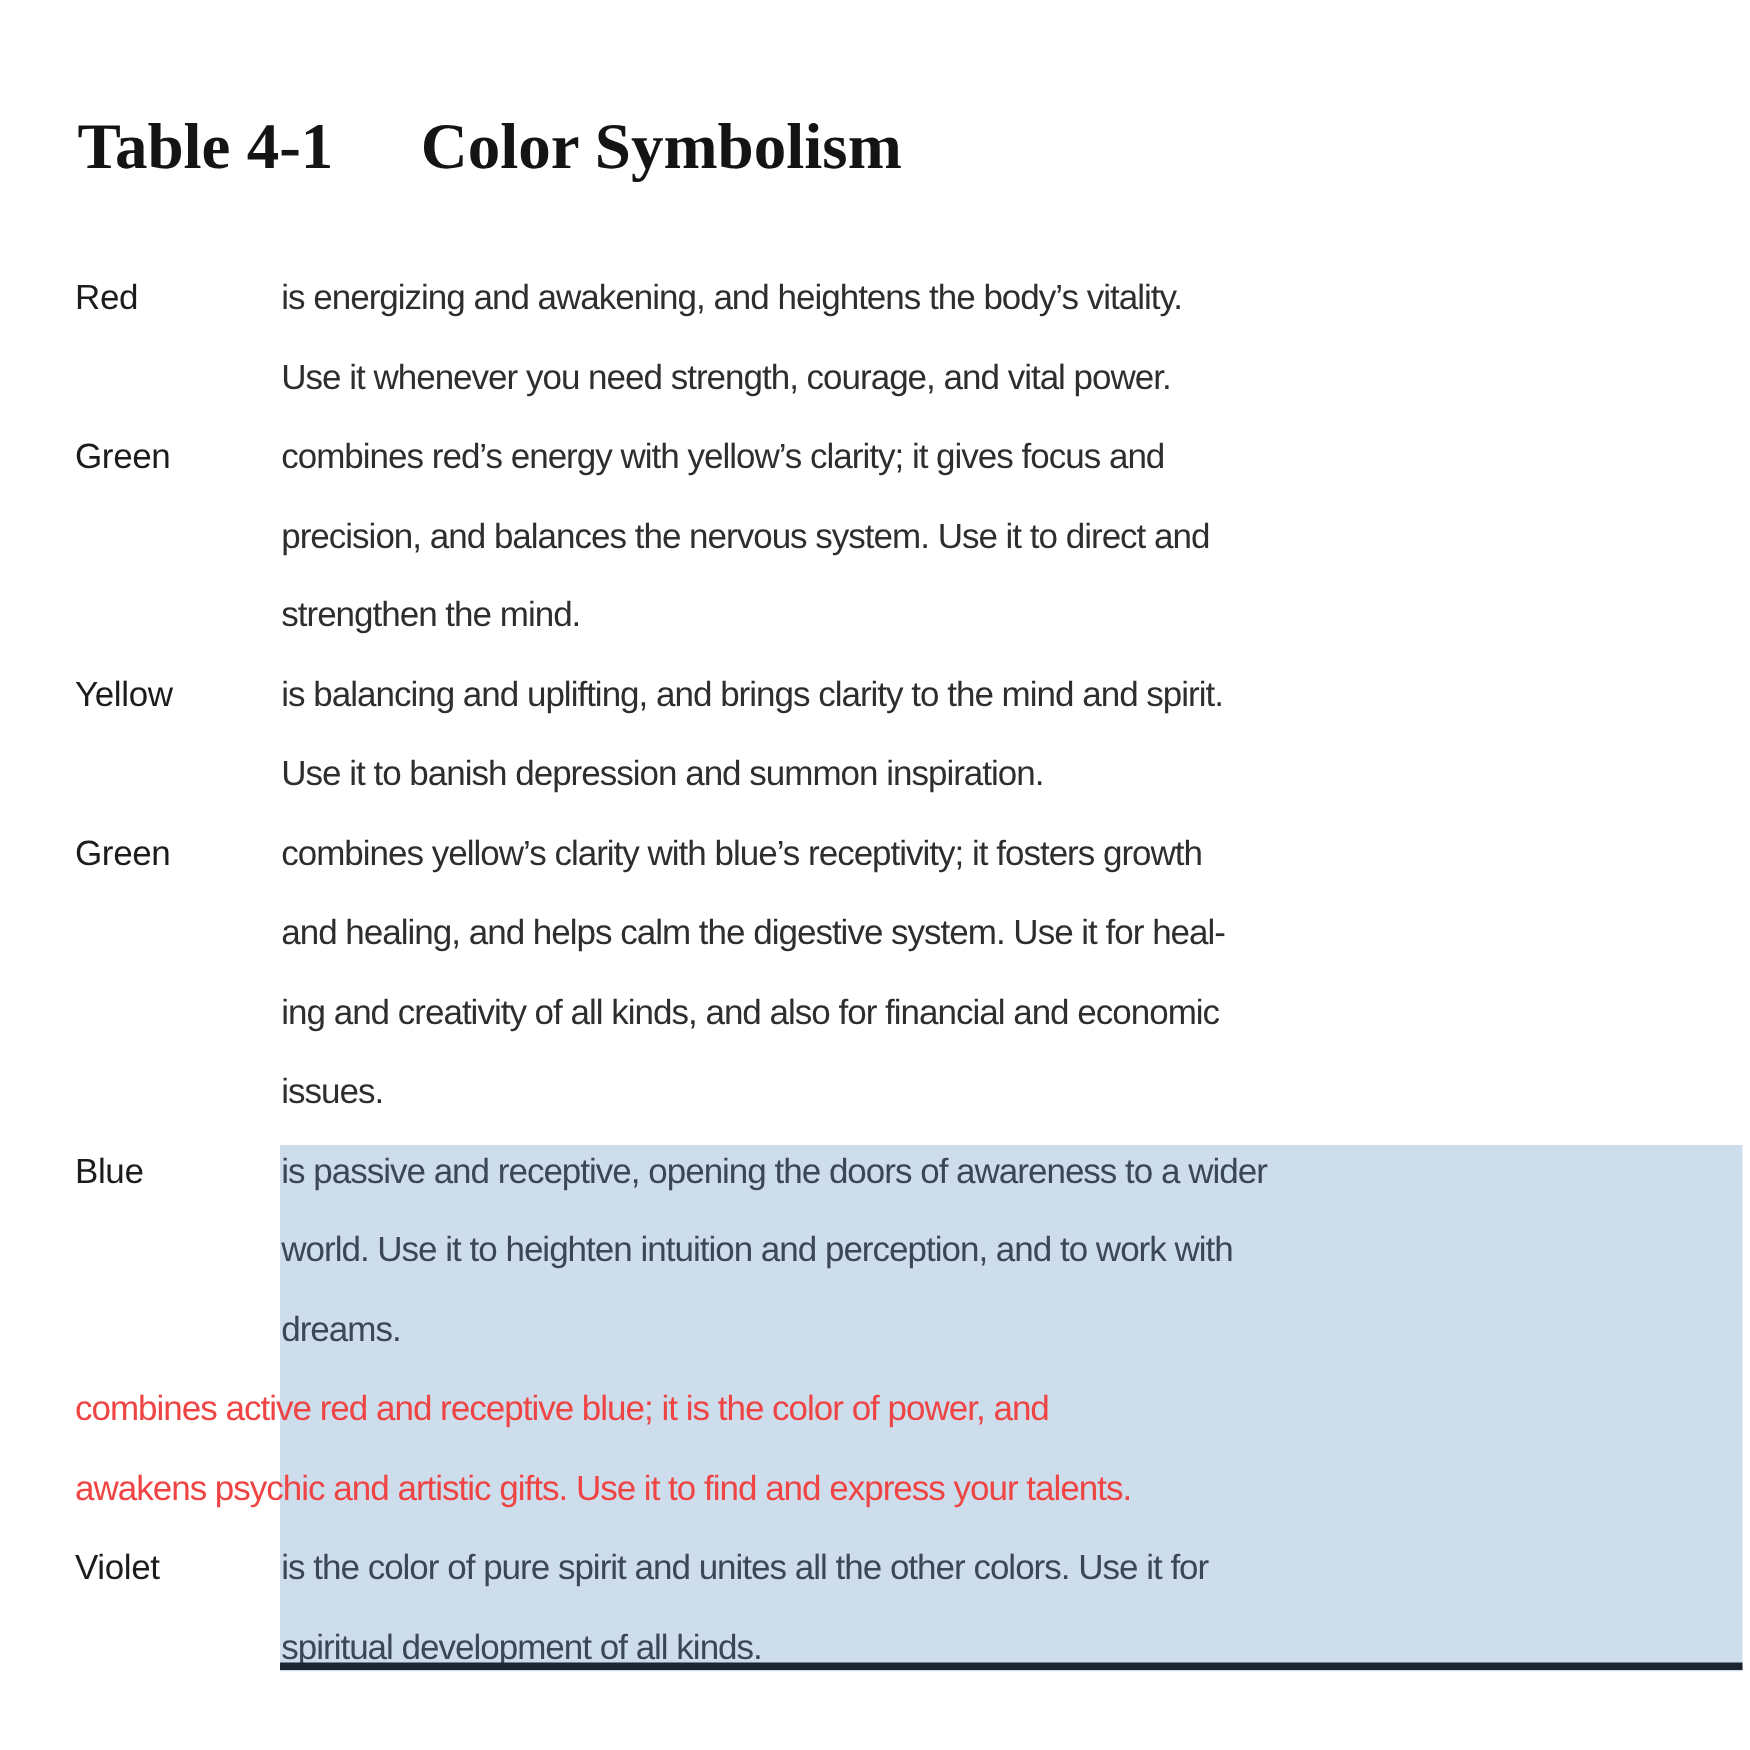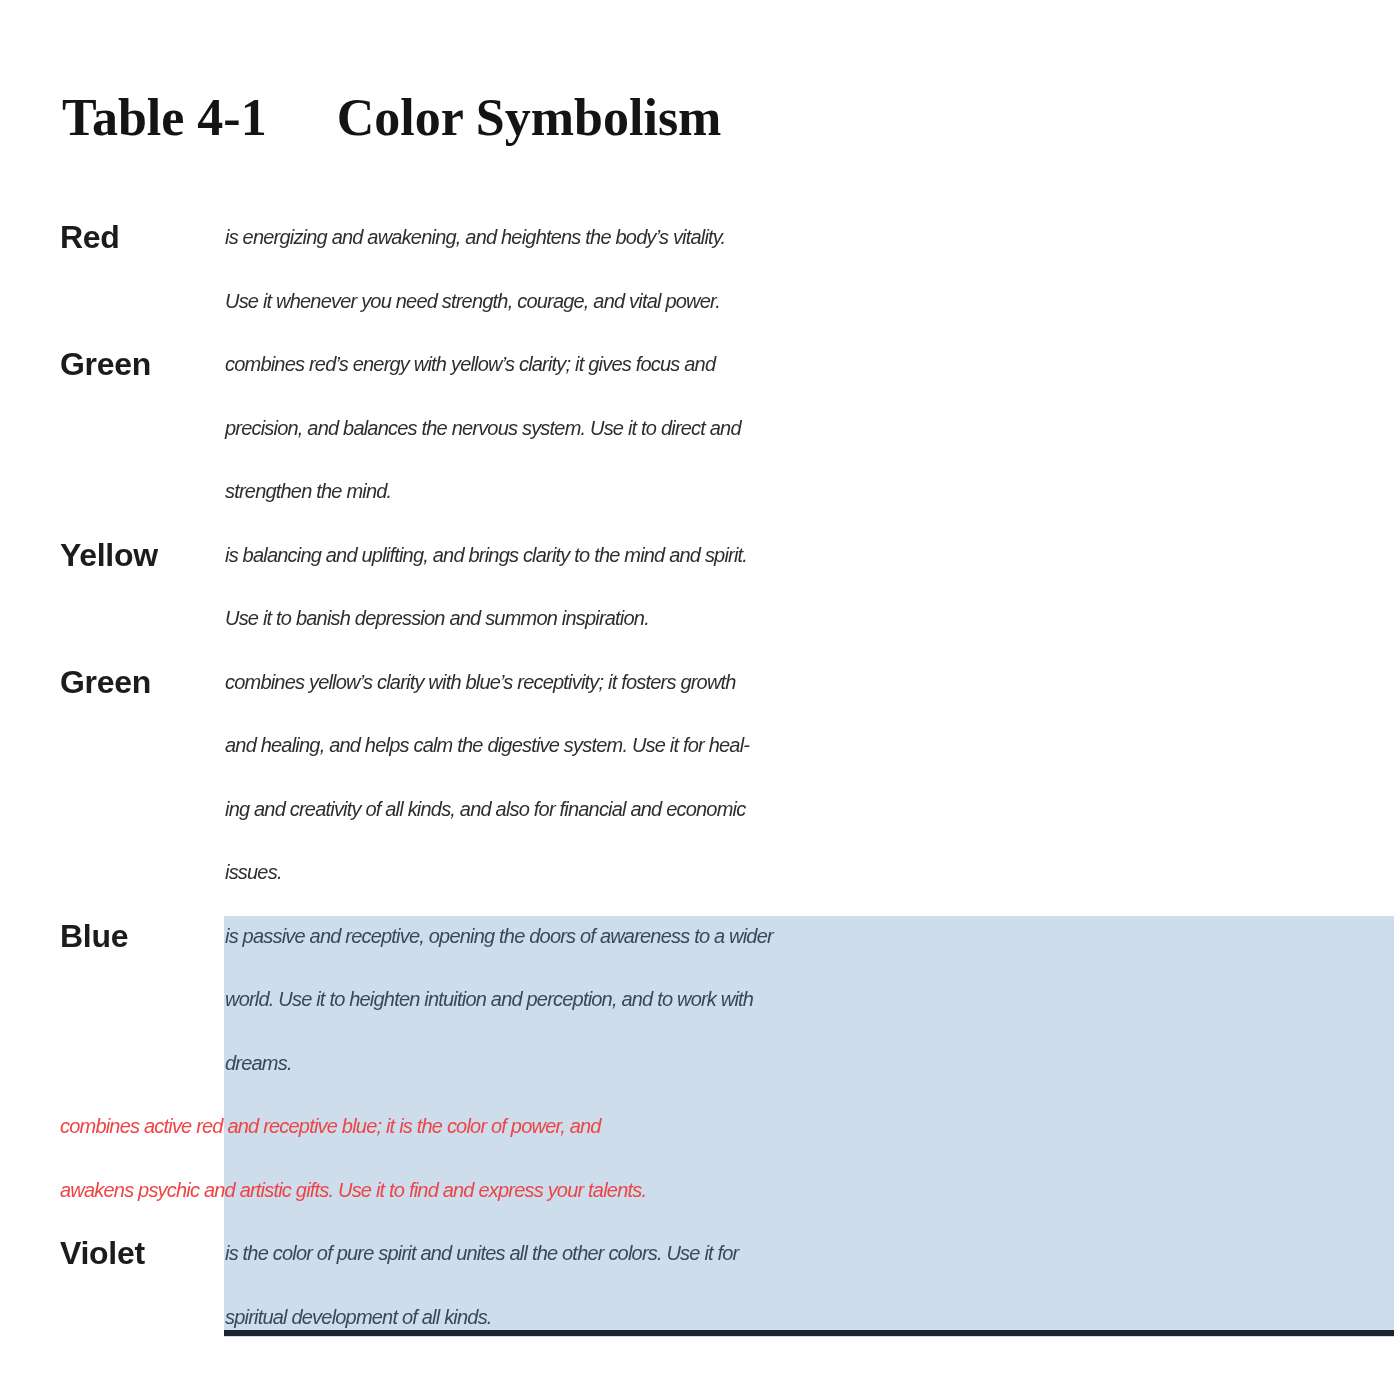--- a/index.html
+++ b/index.html
@@ -59,34 +59,33 @@
     overflow: hidden;
     z-index: 1;
   }
   .entry {
     display: flex;
     align-items: flex-start;
   }
   .color-label {
     flex: none;
     width: 165px;
-    font-weight: bold;
-    font-size: 32px;
+    font-weight: normal;
+    font-size: 28px;
     line-height: 63.5px;
     letter-spacing: -0.3px;
     color: #1c1c1c;
   }
   .color-desc {
     flex: none;
     white-space: pre;     
-    font-size: 20px;
+    font-size: 28px;
     line-height: 63.5px;
     letter-spacing: -0.8px;
     color: #2e2e2e;
-    font-style: italic;
   }
   .entry.highlighted .color-desc {
     color: #3a4757;
   }
 </style>
 </head>
 <body>
 
 <div class="page" style="background: rgb(255, 255, 255);">
 

